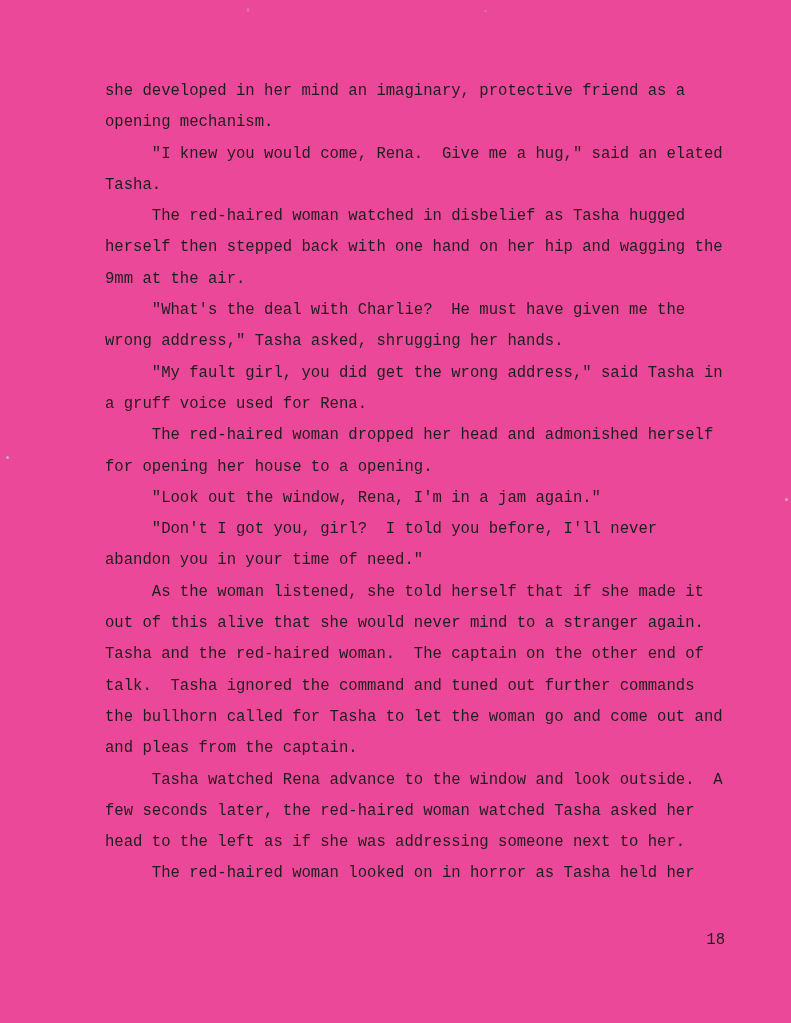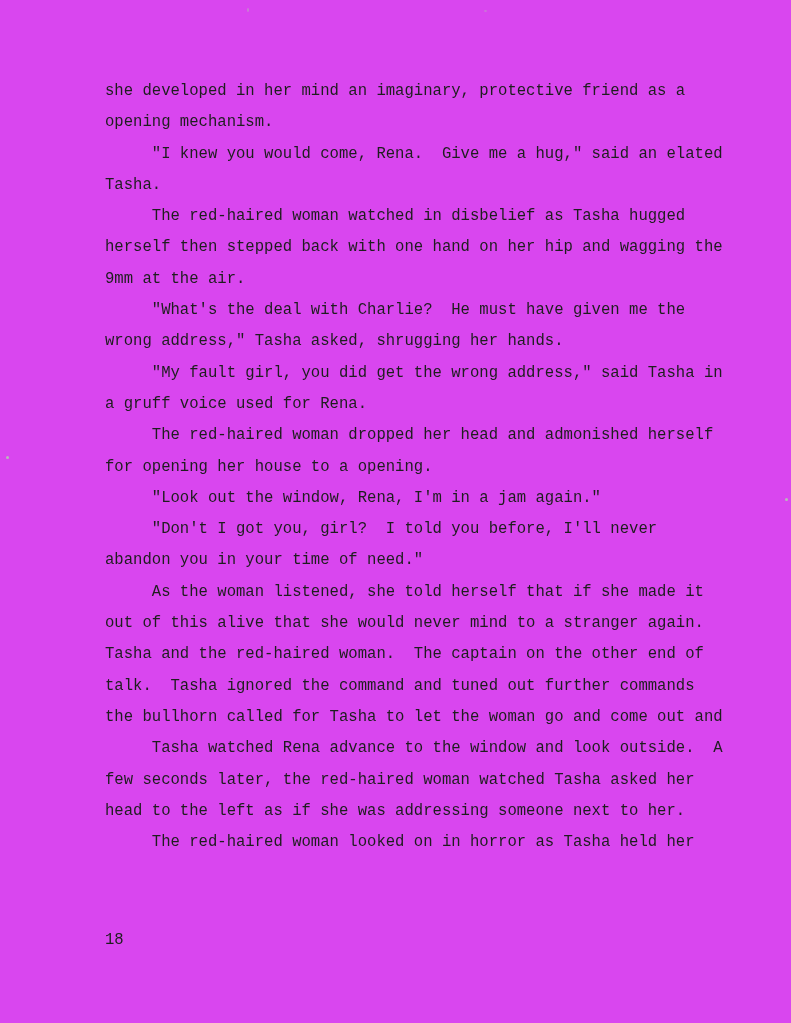--- a/index.html
+++ b/index.html
@@ -11,42 +11,42 @@
     width: 791px;
     height: 1023px;
     position: relative;
     overflow: hidden;
     font-family: "Liberation Mono", "DejaVu Sans Mono", monospace;
     background: #fdfdfc;
   }
   .page {
     position: absolute;
     inset: 0;
-    background: #d946ef;
+    background: #ec4899;
   }
   .text-block {
     position: absolute;
     left: 105px;
     top: 76px;
     width: 640px;
     color: #1e1e1e;
     font-size: 15.6px;
     line-height: 31.3px;
     letter-spacing: 0px;
   }
   .line {
     white-space: pre;
     height: 31.3px;
   }
   .page-number {
     position: absolute;
     top: 931px;
     left: 105px;
     width: 620px;
-    text-align: left;
+    text-align: right;
     color: #1e1e1e;
     font-size: 15.6px;
   }
   .speck {
     position: absolute;
     background: #b9b9b9;
     border-radius: 50%;
   }
   .speck-1 { left: 6px;  top: 456px; width: 3px; height: 3px; }
   .speck-2 { left: 785px; top: 498px; width: 3px; height: 3px; }
@@ -73,20 +73,21 @@
     <div class="line">     The red-haired woman dropped her head and admonished herself</div>
     <div class="line">for opening her house to a opening.</div>
     <div class="line">     "Look out the window, Rena, I'm in a jam again."</div>
     <div class="line">     "Don't I got you, girl?  I told you before, I'll never</div>
     <div class="line">abandon you in your time of need."</div>
     <div class="line">     As the woman listened, she told herself that if she made it</div>
     <div class="line">out of this alive that she would never mind to a stranger again.</div>
     <div class="line">Tasha and the red-haired woman.  The captain on the other end of</div>
     <div class="line">talk.  Tasha ignored the command and tuned out further commands</div>
     <div class="line">the bullhorn called for Tasha to let the woman go and come out and</div>
+    <div class="line">and pleas from the captain.</div>
     <div class="line">     Tasha watched Rena advance to the window and look outside.  A</div>
     <div class="line">few seconds later, the red-haired woman watched Tasha asked her</div>
     <div class="line">head to the left as if she was addressing someone next to her.</div>
     <div class="line">     The red-haired woman looked on in horror as Tasha held her</div>
   </div>
 
   <div class="page-number">18</div>
 
   <div class="speck speck-1"></div>
   <div class="speck speck-2"></div>

